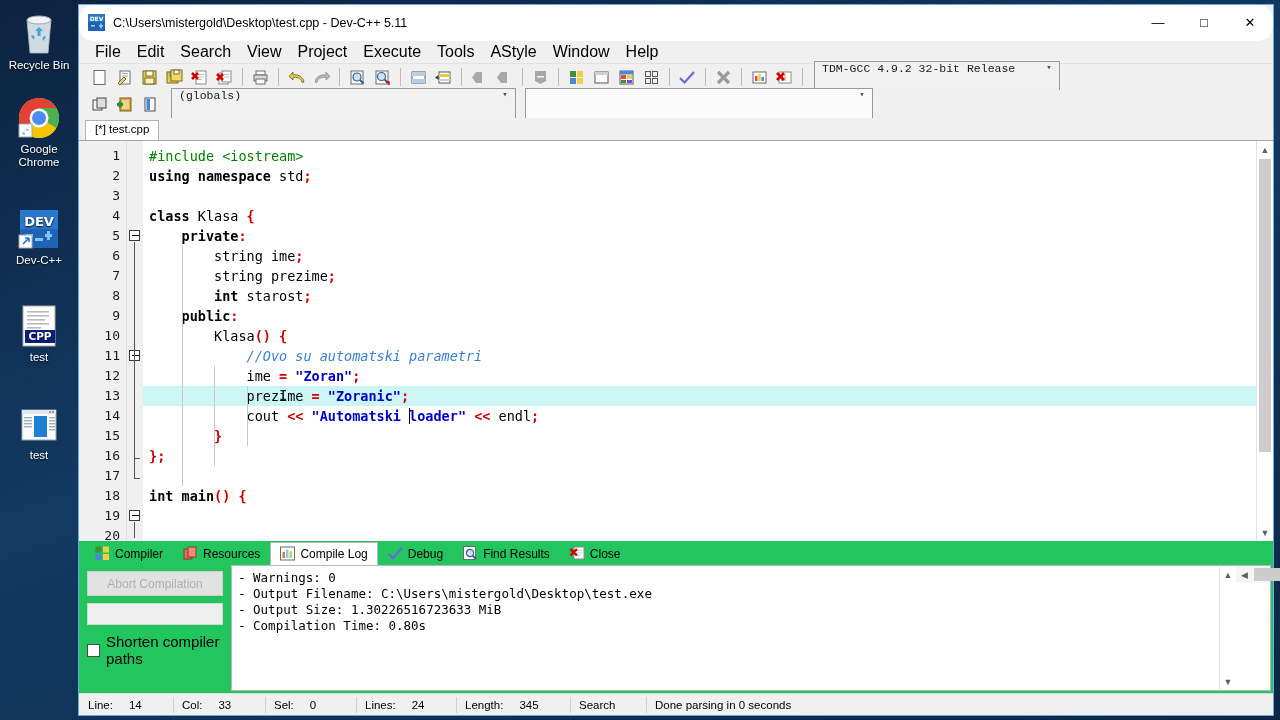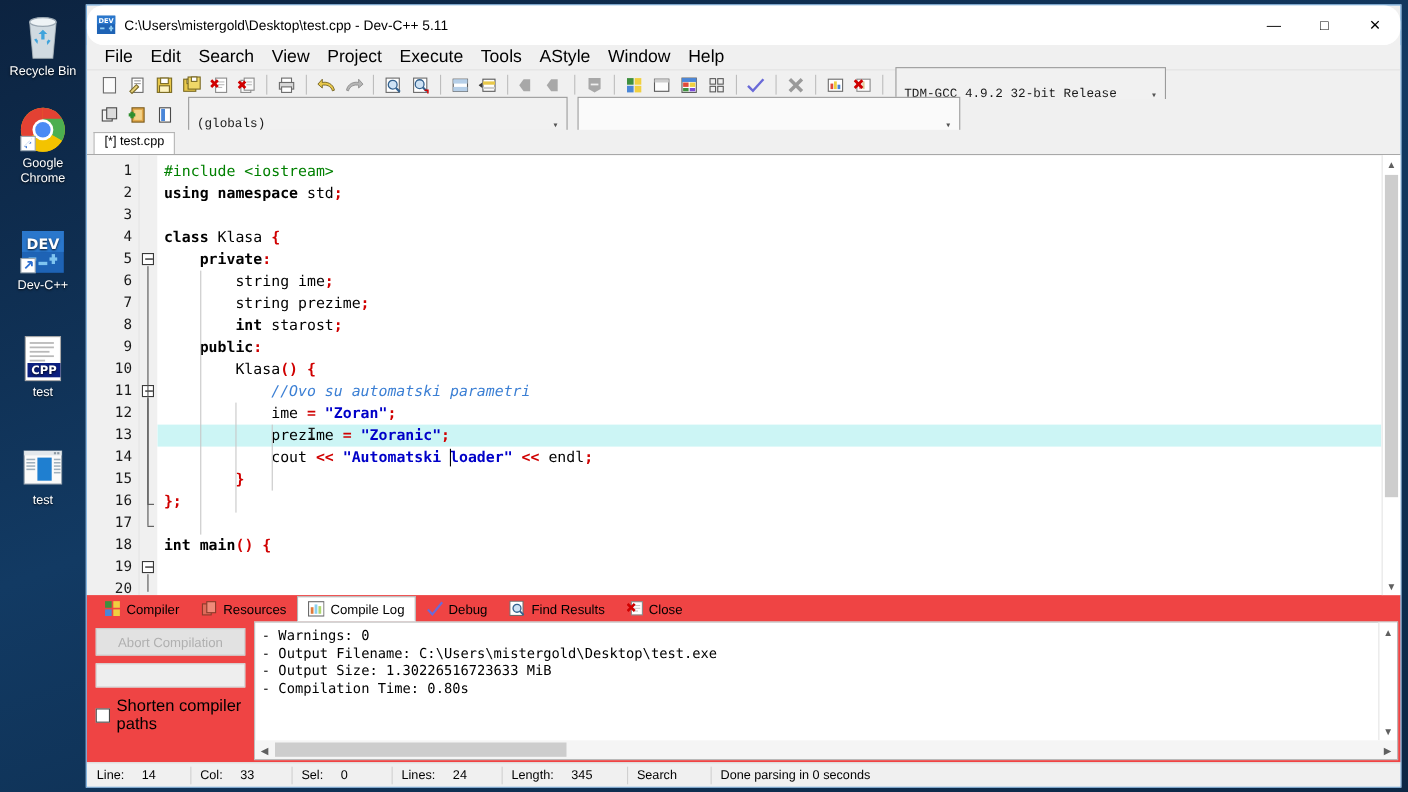--- a/index.html
+++ b/index.html
@@ -51,21 +51,21 @@
   }
   #toolbar2 {
     height: 28px; background: #f0f0f0; display: flex; align-items: center;
     padding-left: 8px; flex: 0 0 28px; gap: 0px;
   }
   .tb-btn { width: 25px; height: 23px; display: flex; align-items: center; justify-content: center; }
   .tb-sep { width: 1px; height: 18px; background: #bdbdbd; margin: 0 5px; }
 
   .combo {
     height: 32px; border: 1px solid #9b9b9b; background: #f1f1f1;
-    display: flex; align-items: flex-end; padding: 0 2px 0 7px;
+    display: flex; align-items: flex-start; padding: 0 2px 0 7px;
     font-family: "Liberation Mono", monospace; font-size: 11.5px; color: #1a1a1a;
   }
   .combo .cv { flex: 1 1 auto; white-space: nowrap; overflow: hidden; }
   .combo .arr { width: 16px; text-align: center; font-size: 9px; color: #555; }
   #compiler-combo { width: 246px; margin-left: 6px; }
   #scope-combo { width: 345px; margin-left: 9px; }
   #member-combo { width: 348px; margin-left: 9px; background: #fafafa; }
 
   
   #tabstrip {
@@ -116,38 +116,38 @@
 
   
   .vsb { width: 17px; background: #fff; border-left: 1px solid #e4e4e4; position: relative; flex: 0 0 17px; }
   .vsb .arrow { height: 17px; display: flex; align-items: center; justify-content: center; font-size: 9px; color: #606060; }
   .vsb .thumb { position: absolute; left: 2px; right: 2px; background: #cdcdcd; }
   .hsb { height: 17px; background: #f5f5f5; position: relative; display: flex; align-items: center; flex: 0 0 17px; }
   .hsb .arrow { width: 17px; text-align: center; font-size: 9px; color: #606060; }
   .hsb .thumb { position: absolute; top: 2px; bottom: 2px; background: #cdcdcd; }
 
   
-  #bottom-panel { flex: 0 0 152px; display: flex; flex-direction: column; background: #ef4444; }
+  #bottom-panel { flex: 0 0 152px; display: flex; flex-direction: column; background: #22c55e; }
   #panel-tabs { height: 24px; display: flex; align-items: flex-end; padding-left: 6px; flex: 0 0 24px; }
   .ptab {
     height: 23px; display: flex; align-items: center; gap: 5px;
     padding: 0 9px; font-size: 12px; color: #000; border: 1px solid transparent;
   }
   .ptab.sel { background: #fff; border: 1px solid #b4b4b4; border-bottom-color: #fff; }
   .ptab-ico { width: 15px; height: 15px; display: block; }
   #panel-body { flex: 1 1 auto; display: flex; min-height: 0; }
   #panel-left { width: 152px; flex: 0 0 152px; padding: 6px 8px 0 8px; }
   #abort-btn {
     height: 25px; background: #e2e2e2; border: 1px solid #cdcdcd; color: #b0b0b0;
     font-size: 12px; display: flex; align-items: center; justify-content: center;
   }
   #progress-field { height: 22px; background: #eeeeee; border: 1px solid #d2d2d2; margin-top: 7px; }
   #shorten-row { display: flex; align-items: center; gap: 6px; margin-top: 8px; font-size: 15px; color: #000; }
   .cbox { width: 13px; height: 13px; border: 1px solid #4a4a4a; background: #fff; flex: 0 0 13px; }
-  #log-area { flex: 1 1 auto; display: flex; flex-direction: column; min-width: 0; border: 1px solid #b9b9b9; background: #fff; margin: 0 2px 2px 0; }
+  #log-area { flex: 1 1 auto; display: flex; flex-direction: row; min-width: 0; border: 1px solid #b9b9b9; background: #fff; margin: 0 2px 2px 0; }
   #log-inner { flex: 1 1 auto; display: flex; min-height: 0; }
   #log-text {
     flex: 1 1 auto; padding: 4px 0 0 6px; font-family: "DejaVu Sans Mono", "Liberation Mono", monospace;
     font-size: 12.5px; color: #000; overflow: hidden;
   }
   .logline { height: 16px; line-height: 16px; white-space: pre; }
 
   
   #statusbar {
     height: 22px; flex: 0 0 22px; background: #f0f0f0; display: flex; align-items: center;

